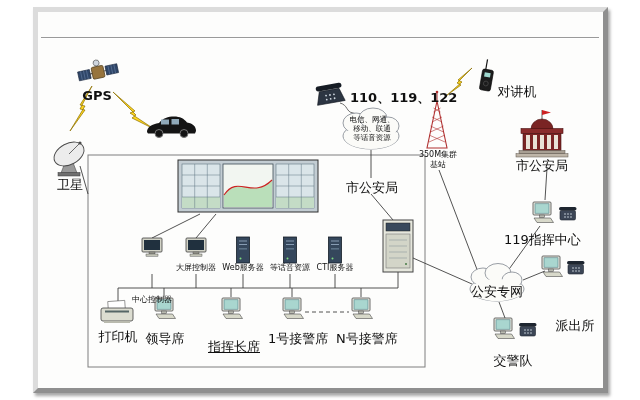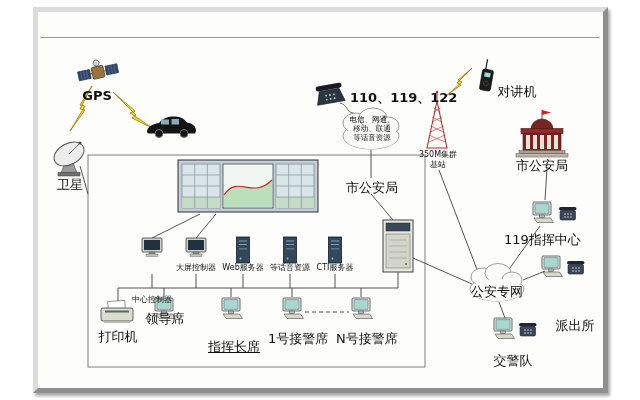--- a/index.html
+++ b/index.html
@@ -260,18 +260,18 @@
   <div class="lbl s9" style="left:553px;top:290px;width:44px;margin-top:28px;">派出所</div>
   <div class="lbl s9" style="left:483px;top:353px;width:60px;">交警队</div>
 
   <div class="lbl s8" style="left:127px;top:263px;width:50px;margin-top:32px;">中心控制器</div>
   <div class="lbl s8" style="left:171px;top:263px;width:50px;">大屏控制器</div>
   <div class="lbl s8" style="left:220px;top:263px;width:46px;">Web服务器</div>
   <div class="lbl s8" style="left:263px;top:263px;width:54px;">等话音资源</div>
   <div class="lbl s8" style="left:312px;top:263px;width:46px;">CTI服务器</div>
 
   <div class="lbl s85" style="left:97px;top:329px;width:42px;">打印机</div>
-  <div class="lbl s85" style="left:145px;top:311px;width:40px;">领导席</div>
+  <div class="lbl s85" style="left:145px;top:331px;width:40px;">领导席</div>
   <div class="lbl s85" style="left:208px;top:339px;width:46px;text-decoration:underline;">指挥长席</div>
   <div class="lbl s85" style="left:268px;top:331px;width:50px;">1号接警席</div>
   <div class="lbl s85" style="left:336px;top:331px;width:52px;">N号接警席</div>
 
 </div>
 
 </body></html>

